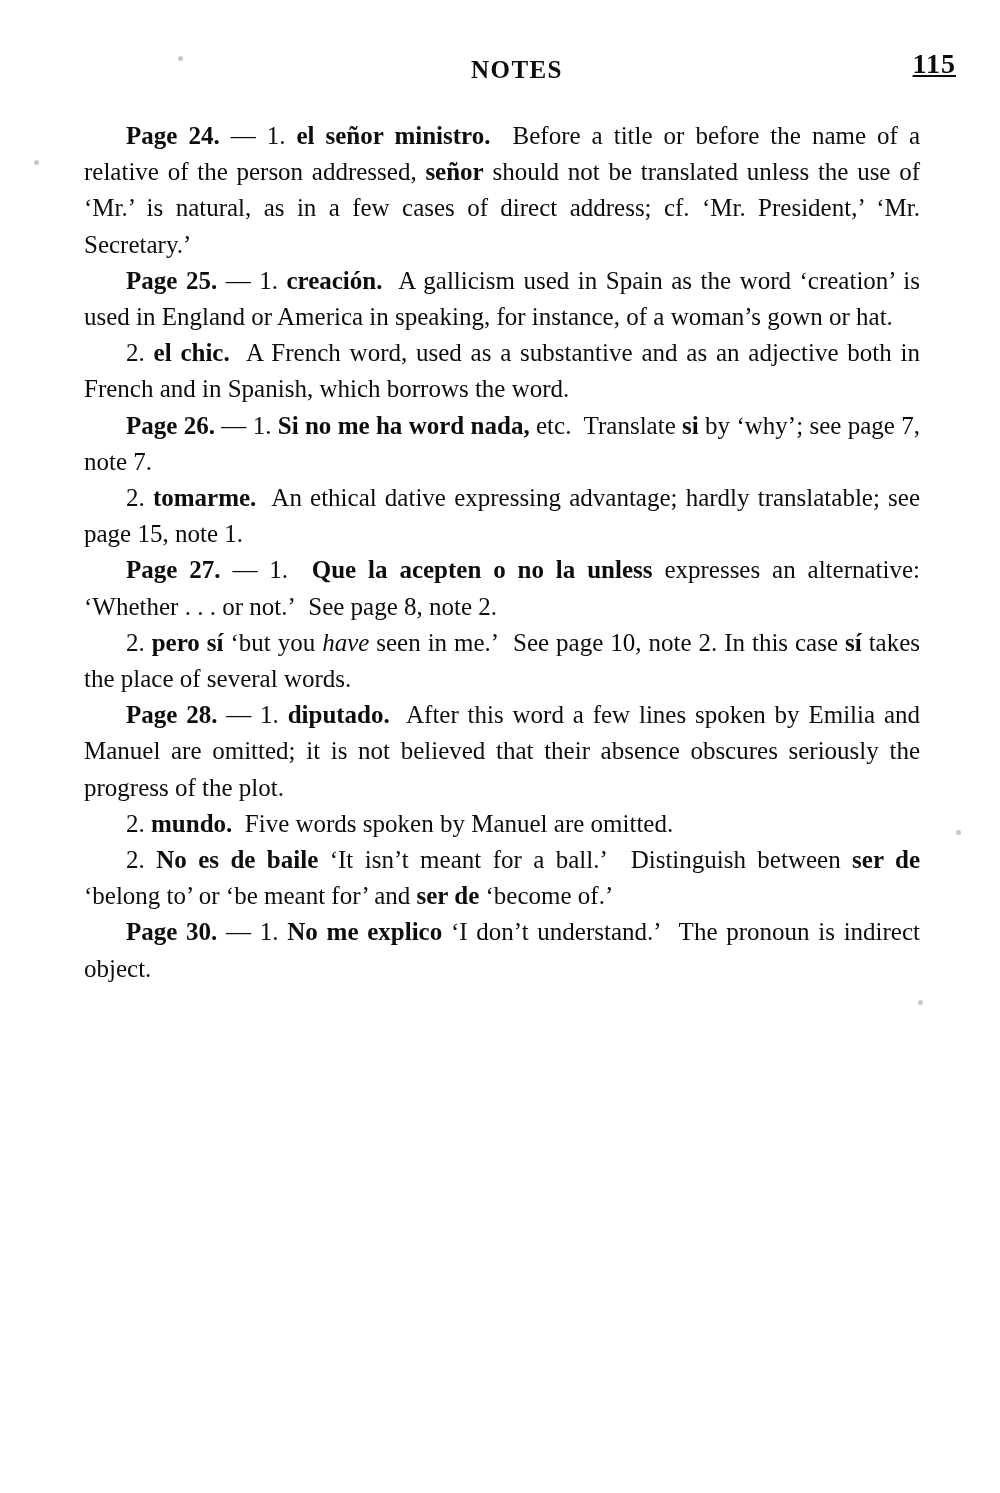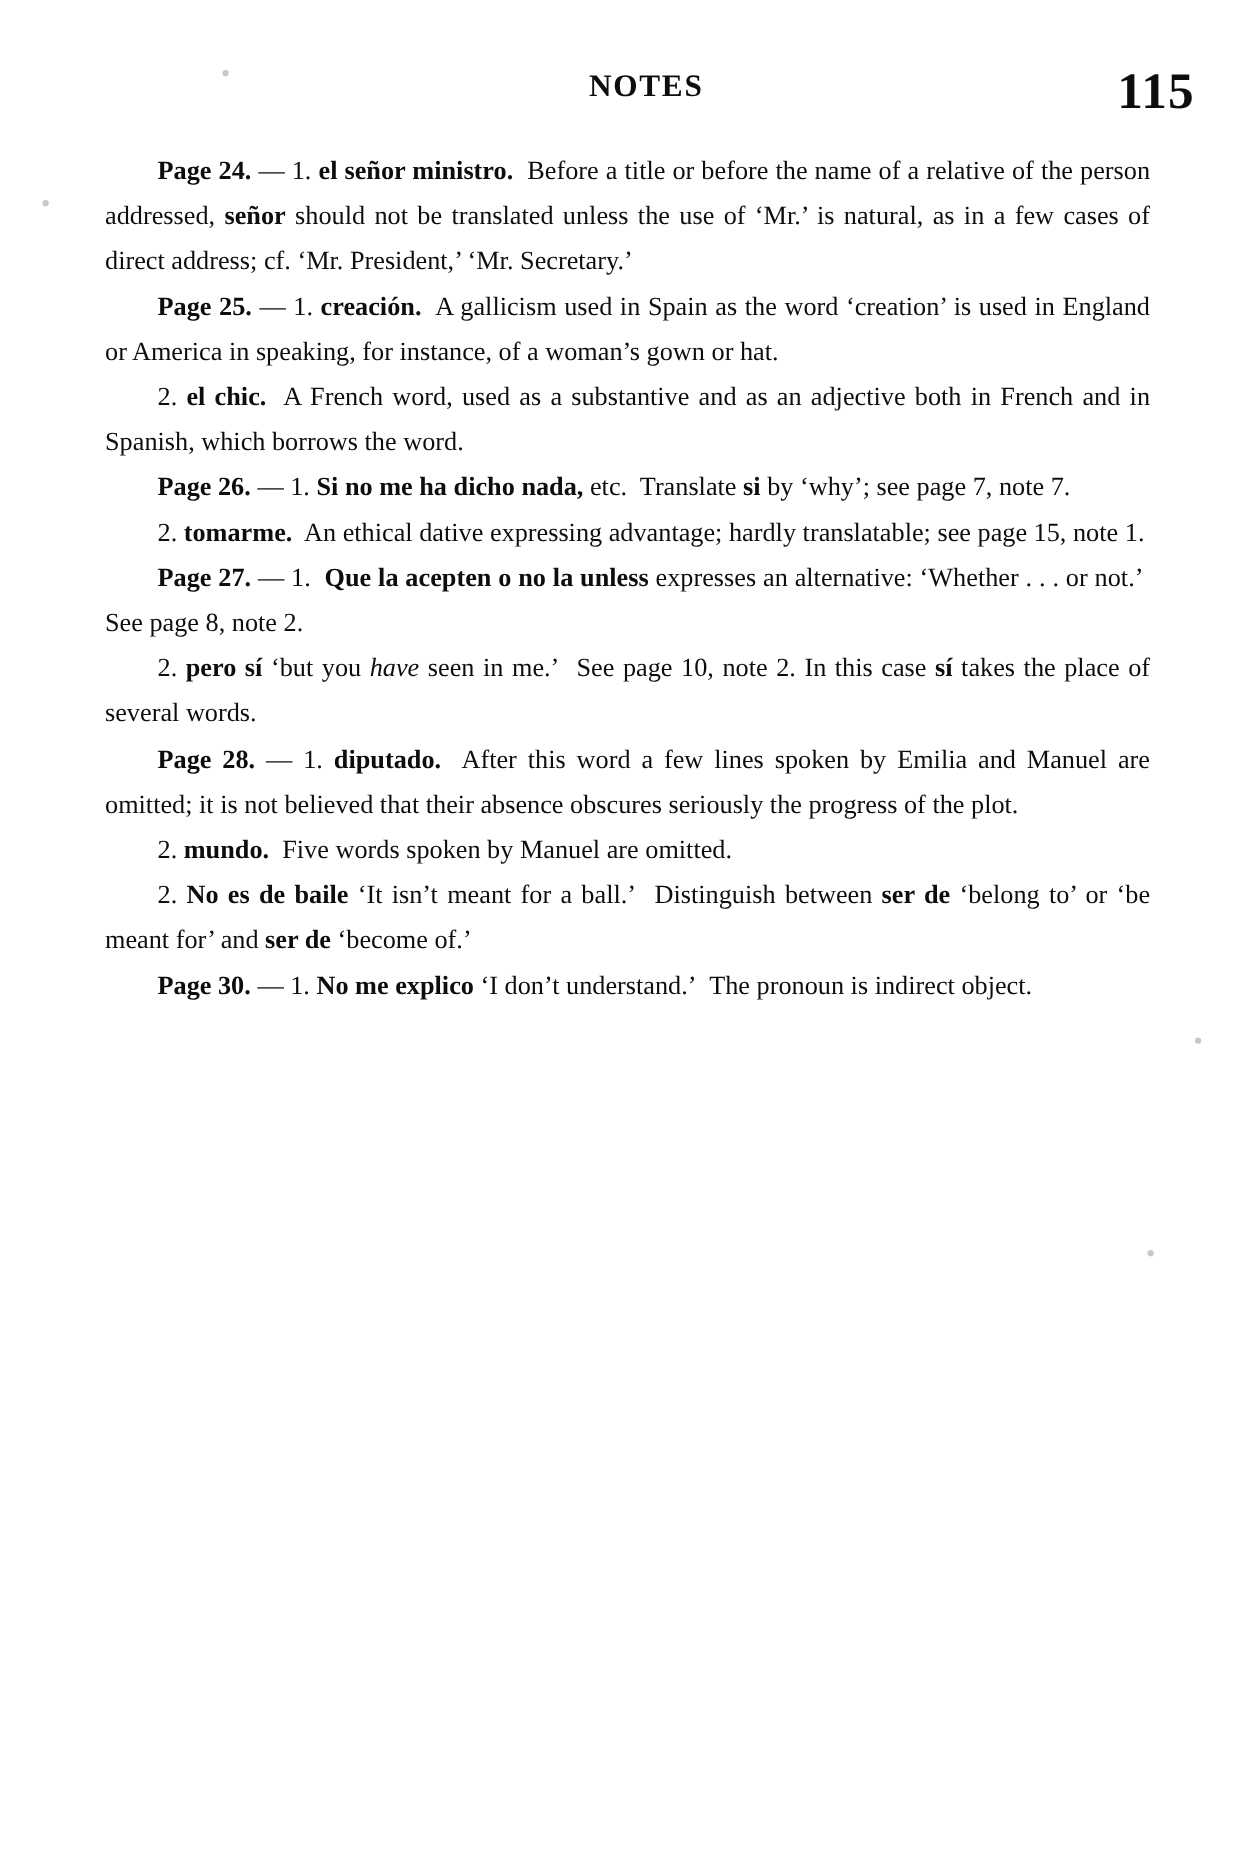--- a/index.html
+++ b/index.html
@@ -33,31 +33,32 @@
     text-align: center;
     font-size: 25px;
     letter-spacing: 1.4px;
     font-weight: 700;
     font-variant: small-caps;
   }
   .header-pageno {
     position: absolute;
     right: -6px;
     top: -4px;
-    font-size: 41px;
+    font-size: 28px;
     font-weight: 700;
     letter-spacing: 1px;
+    text-decoration: underline;
   }
   .body-col {
     width: 836px;
     margin-top: 10px;
   }
   p.note {
     margin: 0;
-    font-size: 21px;
+    font-size: 25px;
     line-height: 36.2px;
     text-align: justify;
     text-justify: inter-word;
     text-indent: 42px;
     hyphens: manual;
   }
   b { font-weight: 700; }
   i { font-style: italic; }
   
   .speckle {
@@ -74,21 +75,21 @@
 
   <div class="header">
     <div class="header-title">NOTES</div>
     <div class="header-pageno">115</div>
   </div>
 
   <div class="body-col" id="notes-container">
       <p class="note"><b>Page&nbsp;24.</b> — 1. <b>el señor ministro.</b>&nbsp; Before a title or before the name of a relative of the person addressed, <b>señor</b> should not be translated unless the use of ‘Mr.’ is natural, as in a few cases of direct address; cf. ‘Mr. President,’ ‘Mr. Secretary.’</p>
       <p class="note"><b>Page&nbsp;25.</b> — 1. <b>creación.</b>&nbsp; A gallicism used in Spain as the word ‘creation’ is used in England or America in speaking, for instance, of a woman’s gown or hat.</p>
       <p class="note">2. <b>el chic.</b>&nbsp; A French word, used as a substantive and as an adjective both in French and in Spanish, which borrows the word.</p>
-      <p class="note"><b>Page&nbsp;26.</b> — 1. <b>Si no me ha dicho nada,</b> etc.&nbsp; Translate <b>si</b> by ‘why’; see page 7, note 7.</p>
+      <p class="note"><b>Page&nbsp;26.</b> — 1. <b>Si no me ha word nada,</b> etc.&nbsp; Translate <b>si</b> by ‘why’; see page 7, note 7.</p>
       <p class="note">2. <b>tomarme.</b>&nbsp; An ethical dative expressing advantage; hardly translatable; see page 15, note 1.</p>
       <p class="note"><b>Page&nbsp;27.</b> — 1.&nbsp; <b>Que la acepten o no la unless</b> expresses an alternative: ‘Whether . . . or not.’&nbsp; See page 8, note 2.</p>
       <p class="note">2. <b>pero sí</b> ‘but you <i>have</i> seen in me.’&nbsp; See page 10, note 2. In this case <b>sí</b> takes the place of several words.</p>
       <p class="note"><b>Page&nbsp;28.</b> — 1. <b>diputado.</b>&nbsp; After this word a few lines spoken by Emilia and Manuel are omitted; it is not believed that their absence obscures seriously the progress of the plot.</p>
       <p class="note">2. <b>mundo.</b>&nbsp; Five words spoken by Manuel are omitted.</p>
       <p class="note">2. <b>No es de baile</b> ‘It isn’t meant for a ball.’&nbsp; Distinguish between <b>ser de</b> ‘belong to’ or ‘be meant for’ and <b>ser de</b> ‘become of.’</p>
       <p class="note"><b>Page&nbsp;30.</b> — 1. <b>No me explico</b> ‘I don’t understand.’&nbsp; The pronoun is indirect object.</p>
     </div>
 
   <div class="speckle" style="left:178px;top:56px;width:5px;height:5px;"></div>

